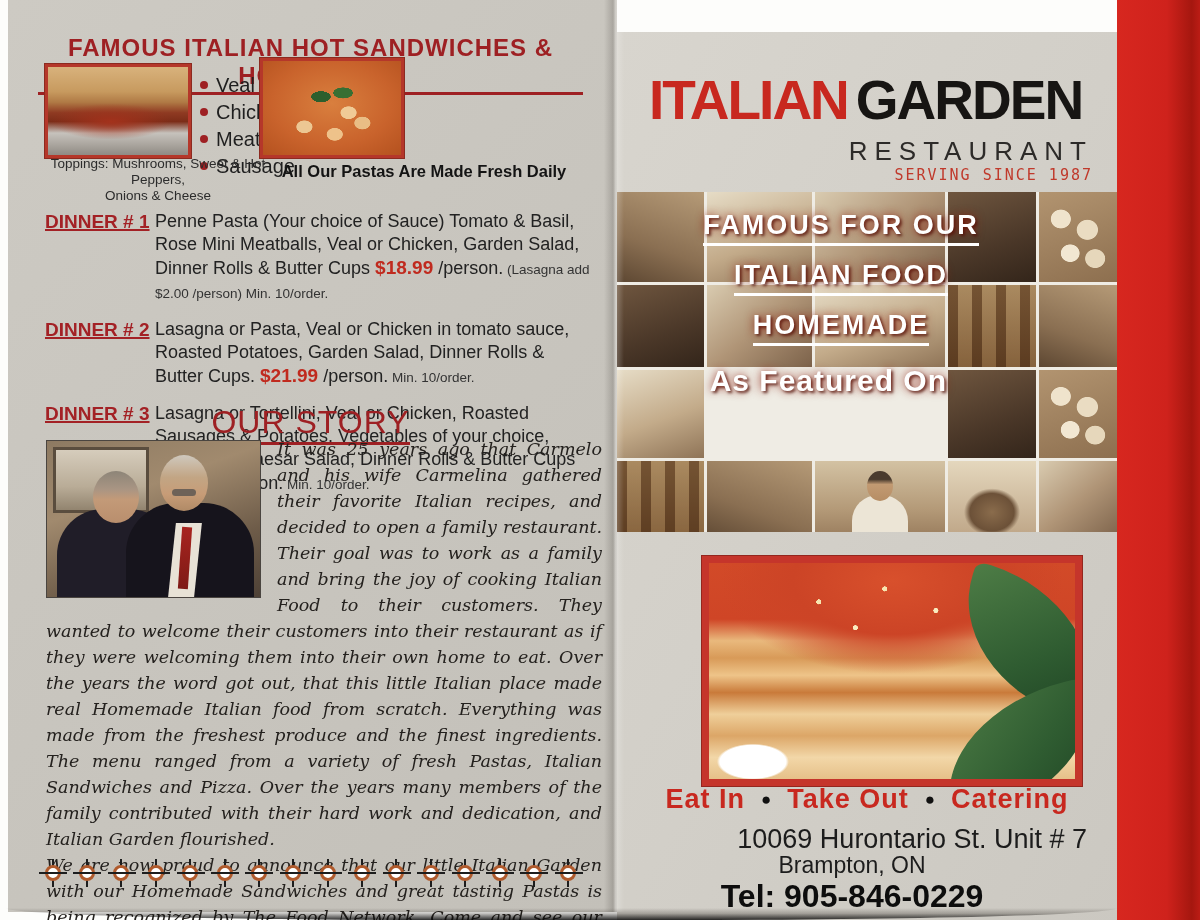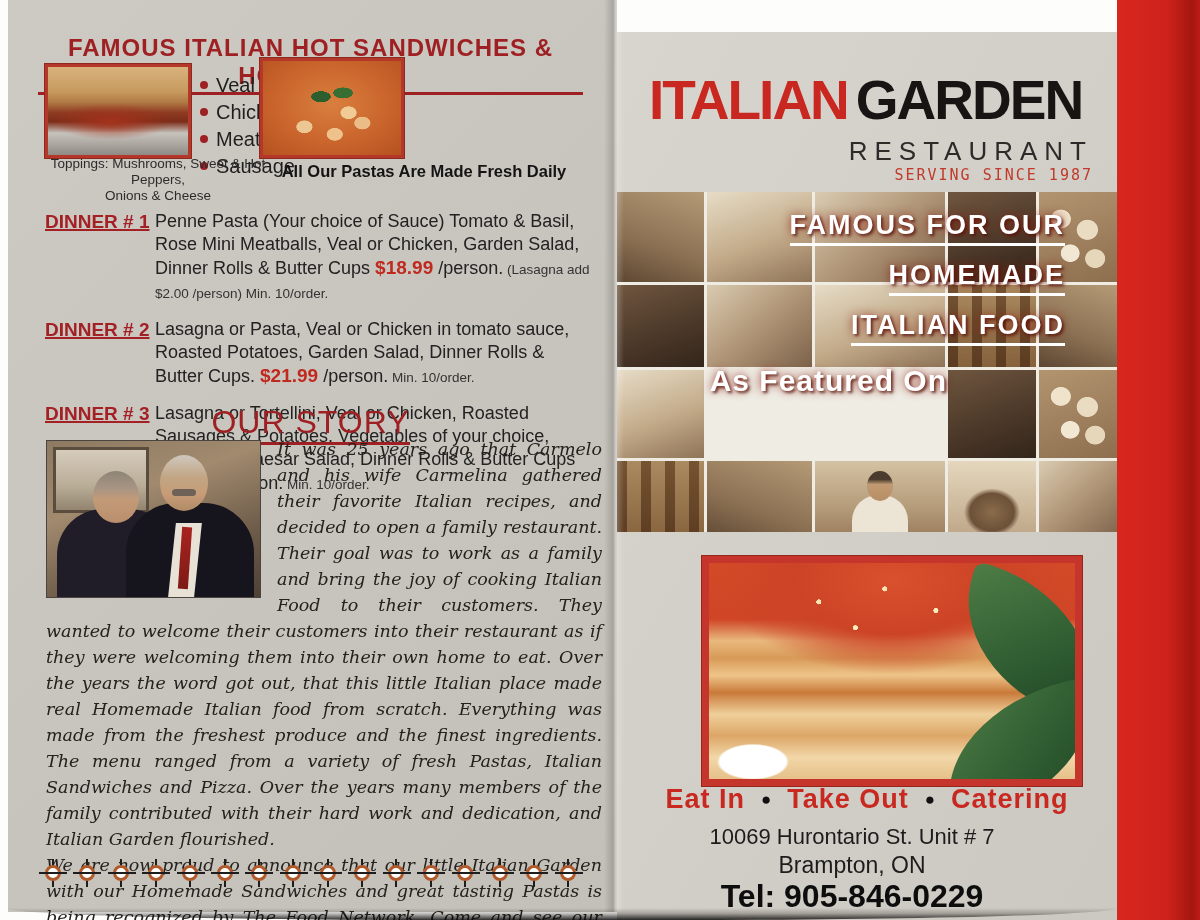--- a/index.html
+++ b/index.html
@@ -114,21 +114,21 @@
         background:#ece5d6;transform:translateX(-50%);}
   .tl-man::after{content:"";position:absolute;left:50%;top:10px;width:26px;height:30px;border-radius:50%;
         background:linear-gradient(180deg,#4a3b2e 0%,#4a3b2e 28%,#c29a72 45%,#b68d64 100%);transform:translateX(-50%);}
   .tl-trevi{background:
         radial-gradient(26px 30px at 50% 40%,#e3d3b2 0%,rgba(0,0,0,0) 70%),
         repeating-linear-gradient(90deg,#9d7f5d 0 8px,#c7ae8a 8px 20px),
         linear-gradient(180deg,#cdb astonishing 0%,#9d8163 100%);background-blend-mode:multiply;}
   .tl-dome{background:
         radial-gradient(40px 34px at 50% 64%,#8a6c4c 0%,#6c5138 55%,rgba(0,0,0,0) 70%),
         linear-gradient(180deg,#e4d7bd 0%,#bca384 100%);}
-  .banner{position:absolute;left:0;top:178px;width:448px;text-align:right;z-index:3;}
+  .banner{position:absolute;left:0;top:178px;width:448px;text-align:center;z-index:3;}
   .banner div{margin-bottom:14px;}
   .banner span{display:inline-block;color:#ffffff;font-weight:bold;font-size:27px;letter-spacing:2px;
         border-bottom:3px solid #fff;padding-bottom:2px;
         text-shadow:0 0 10px rgba(140,30,15,.9),2px 2px 3px rgba(70,15,8,.8);}
   .featured{position:absolute;left:30px;top:332px;width:300px;text-align:right;z-index:3;
         color:#fff;font-weight:bold;font-size:30px;letter-spacing:1px;
         text-shadow:0 0 10px rgba(140,30,15,.9),2px 2px 3px rgba(70,15,8,.8);}
   .fn-logo{position:absolute;left:330px;top:288px;width:120px;height:120px;border-radius:50%;z-index:3;
         background:radial-gradient(circle at 38% 32%,#da3d2c 0%,#c5211d 60%,#a8150f 100%);
         box-shadow:0 0 12px rgba(255,240,230,.55);display:flex;flex-direction:column;align-items:center;justify-content:center;}
@@ -143,21 +143,21 @@
           radial-gradient(3px 3px at 62% 22%,#f9ecbf 80%,rgba(0,0,0,0) 90%),
           radial-gradient(3px 3px at 40% 30%,#f9ecbf 80%,rgba(0,0,0,0) 90%),
           radial-gradient(220px 120px at 50% 8%,#d8502c 0%,#cc4426 45%,rgba(204,68,38,0) 78%),
           linear-gradient(180deg,#d24a28 0%,#cf4526 26%,#e9b97d 36%,#d89a58 44%,#eec489 52%,#c97a3a 60%,#efcf9a 70%,#dca667 80%,#f2d7a8 90%,#e6c089 100%);}
   .basil-1,.basil-2{position:absolute;background:linear-gradient(140deg,#4e7d46 0%,#2f5c31 60%,#1f4424 100%);}
   .basil-1{right:-30px;top:18px;width:150px;height:120px;border-radius:8% 92% 10% 90%;transform:rotate(18deg);}
   .basil-2{right:-24px;bottom:-26px;width:160px;height:110px;border-radius:90% 8% 88% 12%;transform:rotate(-14deg);}
   .services{position:absolute;left:0;top:752px;width:500px;text-align:center;white-space:nowrap;}
   .services .svc{color:#c8281f;font-weight:bold;font-size:27px;letter-spacing:1px;}
   .services .dot{color:#111;font-size:17px;margin:0 16px;vertical-align:3px;}
-  .addr1{position:absolute;left:0;top:792px;width:470px;text-align:center;color:#1c1c1c;font-size:22px;}
+  .addr1{position:absolute;left:0;top:792px;width:470px;text-align:right;color:#1c1c1c;font-size:27px;}
   .addr2{position:absolute;left:0;top:820px;width:470px;text-align:center;color:#1c1c1c;font-size:23px;}
   .phone{position:absolute;left:0;top:846px;width:470px;text-align:center;color:#0d0d0d;font-size:32px;font-weight:bold;}
 </style>
 </head>
 <body>
 
 <div class="scan">
 
   <div class="page-left">
 
@@ -295,22 +295,22 @@
       <div class="tile tl-garlic"></div>
       <div class="tile tl-colosseum"></div>
       <div class="tile tl-b"></div>
       <div class="tile tl-man"></div>
       <div class="tile tl-dome"></div>
       <div class="tile tl-c"></div>
     </div>
 
     <div class="banner">
       <div><span>FAMOUS FOR OUR</span></div>
+      <div><span>ITALIAN FOOD</span></div>
       <div><span>HOMEMADE</span></div>
-      <div><span>ITALIAN FOOD</span></div>
     </div>
 
     <div class="featured">As Featured On</div>
 
 
     <div class="lasagna">
       <div class="basil-1"></div>
       <div class="basil-2"></div>
     </div>
 

